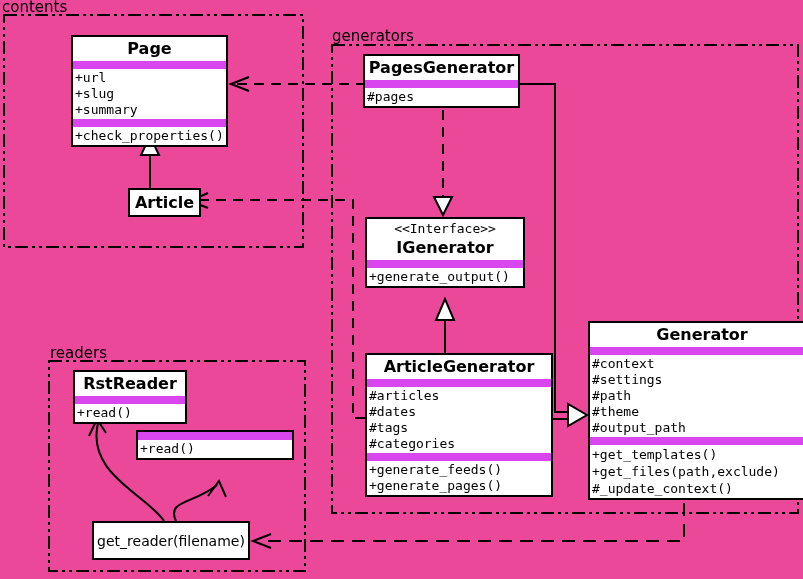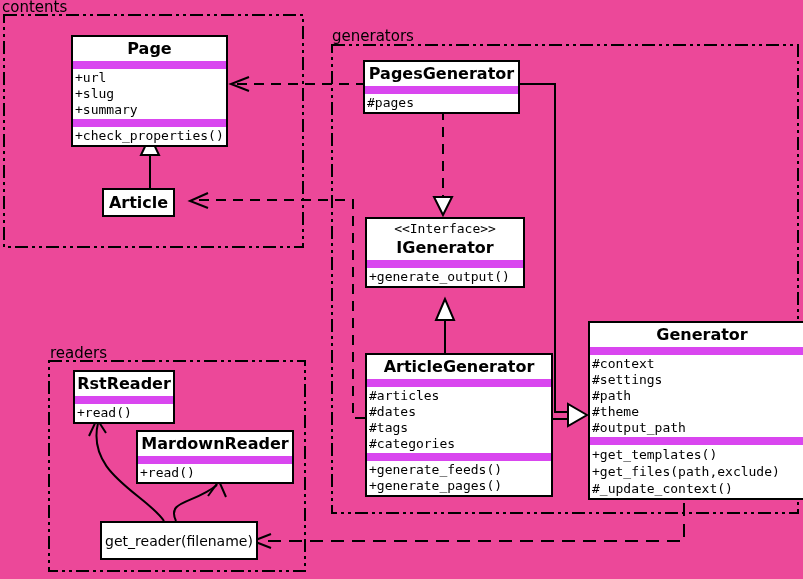--- a/index.html
+++ b/index.html
@@ -45,35 +45,34 @@
     padding:1px 2px;
   }
   .uml-member{
     font:13px "DejaVu Sans Mono",monospace;
     line-height:16px;
     white-space:nowrap;
     overflow:hidden;
   }
   .gen-methods .uml-member{line-height:17px;}
   #box-page{left:71px;top:35px;width:157px;}
-  #box-article{left:102px;top:188px;width:73px;}
+  #box-article{left:128px;top:188px;width:73px;}
   #box-article .uml-title{line-height:23px;}
-  #box-pagesgen{left:363px;top:60px;width:157px;}
+  #box-pagesgen{left:363px;top:54px;width:157px;}
   #box-igenerator{left:365px;top:217px;width:160px;}
   #box-igenerator .uml-header{padding:2px 2px 1px 2px;}
   #box-articlegen{left:365px;top:353px;width:188px;}
   #box-generator{left:588px;top:321px;width:228px;}
-  #box-rstreader{left:73px;top:370px;width:102px;}
+  #box-rstreader{left:73px;top:370px;width:114px;}
   #box-markdownreader{left:136px;top:430px;width:158px;}
   #box-getreader{
     left:92px;top:521px;width:158px;height:39px;
     display:flex;align-items:center;justify-content:center;
     font:14px "DejaVu Sans",sans-serif;
     white-space:nowrap;
-    margin-left:8px;
   }
   #label-contents{left:2px;top:0px;}
   #label-generators{left:332px;top:29px;}
   #label-readers{left:50px;top:346px;}
 </style>
 </head>
 <body>
 
 <div id="stage">
 
@@ -198,21 +197,20 @@
   </div>
 
   <div class="uml-class" id="box-rstreader">
     <div class="uml-title">RstReader</div>
     <div class="uml-section">
       <div class="uml-member">+read()</div>
     </div>
   </div>
 
   <div class="uml-class" id="box-markdownreader">
-    <div class="uml-title">MardownReader</div>
     <div class="uml-section">
       <div class="uml-member">+read()</div>
     </div>
   </div>
 
   <div class="uml-class" id="box-getreader">
     <span>get_reader(filename)</span>
   </div>
 
 </div>

